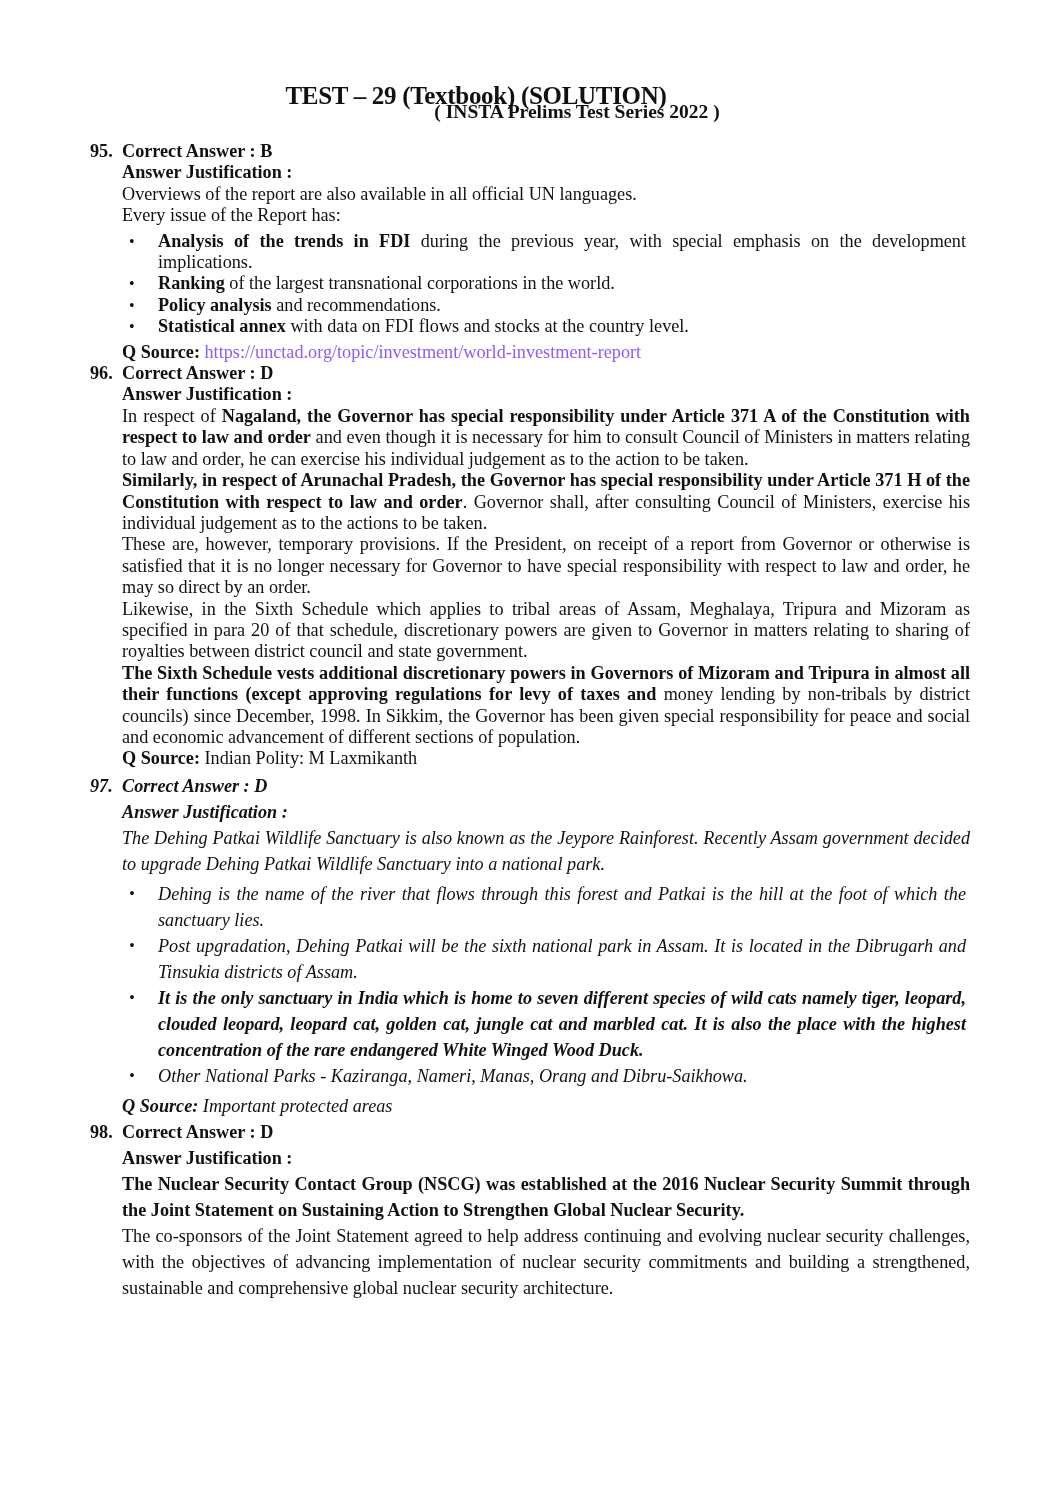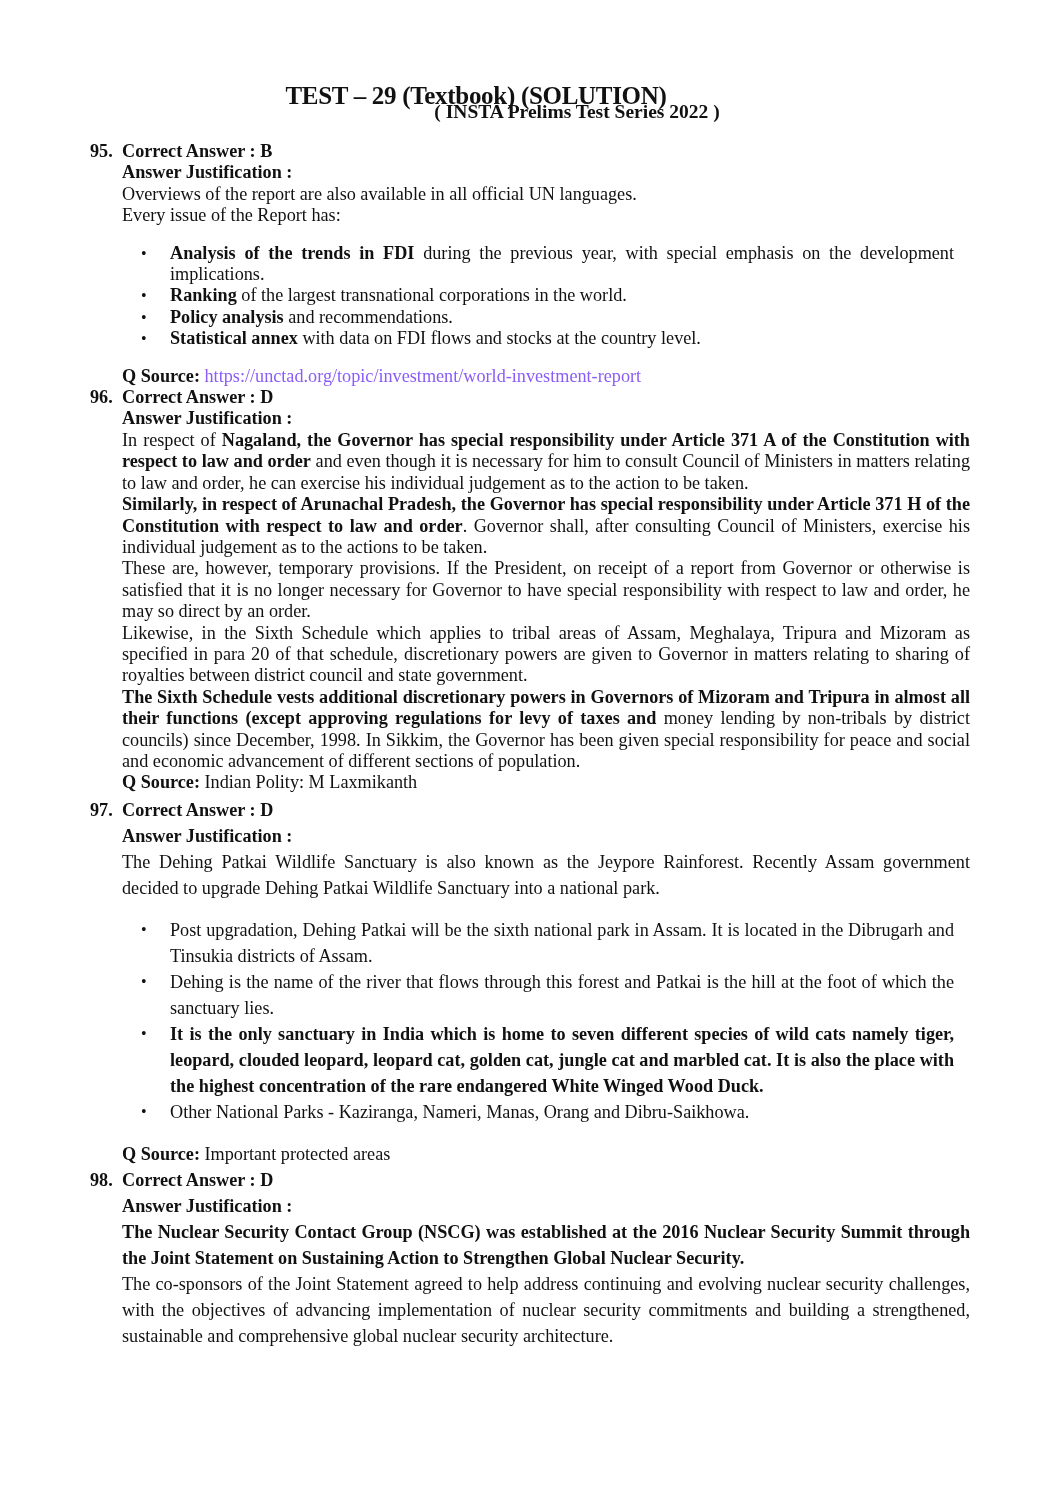--- a/index.html
+++ b/index.html
@@ -20,21 +20,21 @@
     position: absolute; left: 0; width: 1058px; text-align: center;
     font-weight: bold; font-size: 19.5px; top: 100px; line-height: 24px; padding-left: 48px;
   }
   .content { position: absolute; left: 90px; top: 141px; width: 880px; }
   .q { position: relative; }
   .qnum { position: absolute; left: 0; font-weight: bold; }
   .qhead { padding-left: 32px; font-weight: bold; }
   .body { padding-left: 32px; }
   .just { font-weight: bold; }
   p { margin: 0; text-align: justify; }
-  ul { margin: 16px; padding: 0; list-style: none; }
+  ul { margin: 4px; padding: 0; list-style: none; }
   li { position: relative; padding-left: 32px; text-align: justify; }
   li::before { content: "\2022"; position: absolute; left: 3px; font-size: 16px; }
   b { font-weight: bold; }
   .link { color: #8b5cf6; }
   .src-label { font-weight: bold; margin-top: 11px; }
   .q97 .qhead, .q97 .just, .q98 .qhead, .q98 .just { }
   .q97 p, .q97 li, .q98 p { line-height: 26px; }
   .q97 li { margin-top: 0px; }
 </style>
 </head>
@@ -70,29 +70,29 @@
         <div class="just">Answer Justification :</div>
         <p><span>In respect of </span><b>Nagaland, the Governor has special responsibility under Article 371 A of the Constitution with respect to law and order</b><span> and even though it is necessary for him to consult Council of Ministers in matters relating to law and order, he can exercise his individual judgement as to the action to be taken.</span></p>
         <p><b>Similarly, in respect of Arunachal Pradesh, the Governor has special responsibility under Article 371 H of the Constitution with respect to law and order</b><span>. Governor shall, after consulting Council of Ministers, exercise his individual judgement as to the actions to be taken.</span></p>
         <p>These are, however, temporary provisions. If the President, on receipt of a report from Governor or otherwise is satisfied that it is no longer necessary for Governor to have special responsibility with respect to law and order, he may so direct by an order.</p>
         <p>Likewise, in the Sixth Schedule which applies to tribal areas of Assam, Meghalaya, Tripura and Mizoram as specified in para 20 of that schedule, discretionary powers are given to Governor in matters relating to sharing of royalties between district council and state government.</p>
         <p><b>The Sixth Schedule vests additional discretionary powers in Governors of Mizoram and Tripura in almost all their functions (except approving regulations for levy of taxes and</b><span> money lending by non-tribals by district councils) since December, 1998. In Sikkim, the Governor has been given special responsibility for peace and social and economic advancement of different sections of population.</span></p>
         <p><span class="src-label">Q Source:</span><span> Indian Polity: M Laxmikanth</span></p>
       </div>
     </div>
 
-    <div class="q q97" style="margin-top:3px;">
+    <div class="q q97" style="margin-top:3px;font-style:italic;">
       <span class="qnum" style="line-height:26px;">97.</span>
       <div class="qhead" style="line-height:26px;">Correct Answer : D</div>
       <div class="body">
         <div class="just" style="line-height:26px;">Answer Justification :</div>
         <p>The Dehing Patkai Wildlife Sanctuary is also known as the Jeypore Rainforest. Recently Assam government decided to upgrade Dehing Patkai Wildlife Sanctuary into a national park.</p>
         <ul>
+          <li><b></b><span>Dehing is the name of the river that flows through this forest and Patkai is the hill at the foot of which the sanctuary lies.</span></li>
           <li><b></b><span>Post upgradation, Dehing Patkai will be the sixth national park in Assam. It is located in the Dibrugarh and Tinsukia districts of Assam.</span></li>
-          <li><b></b><span>Dehing is the name of the river that flows through this forest and Patkai is the hill at the foot of which the sanctuary lies.</span></li>
           <li><b>It is the only sanctuary in India which is home to seven different species of wild cats namely tiger, leopard, clouded leopard, leopard cat, golden cat, jungle cat and marbled cat. It is also the place with the highest concentration of the rare endangered White Winged Wood Duck.</b><span></span></li>
           <li><b></b><span>Other National Parks - Kaziranga, Nameri, Manas, Orang and Dibru-Saikhowa.</span></li>
         </ul>
         <p><span class="src-label">Q Source:</span><span> Important protected areas</span></p>
       </div>
     </div>
 
     <div class="q q98">
       <span class="qnum" style="line-height:26px;">98.</span>
       <div class="qhead" style="line-height:26px;">Correct Answer : D</div>

